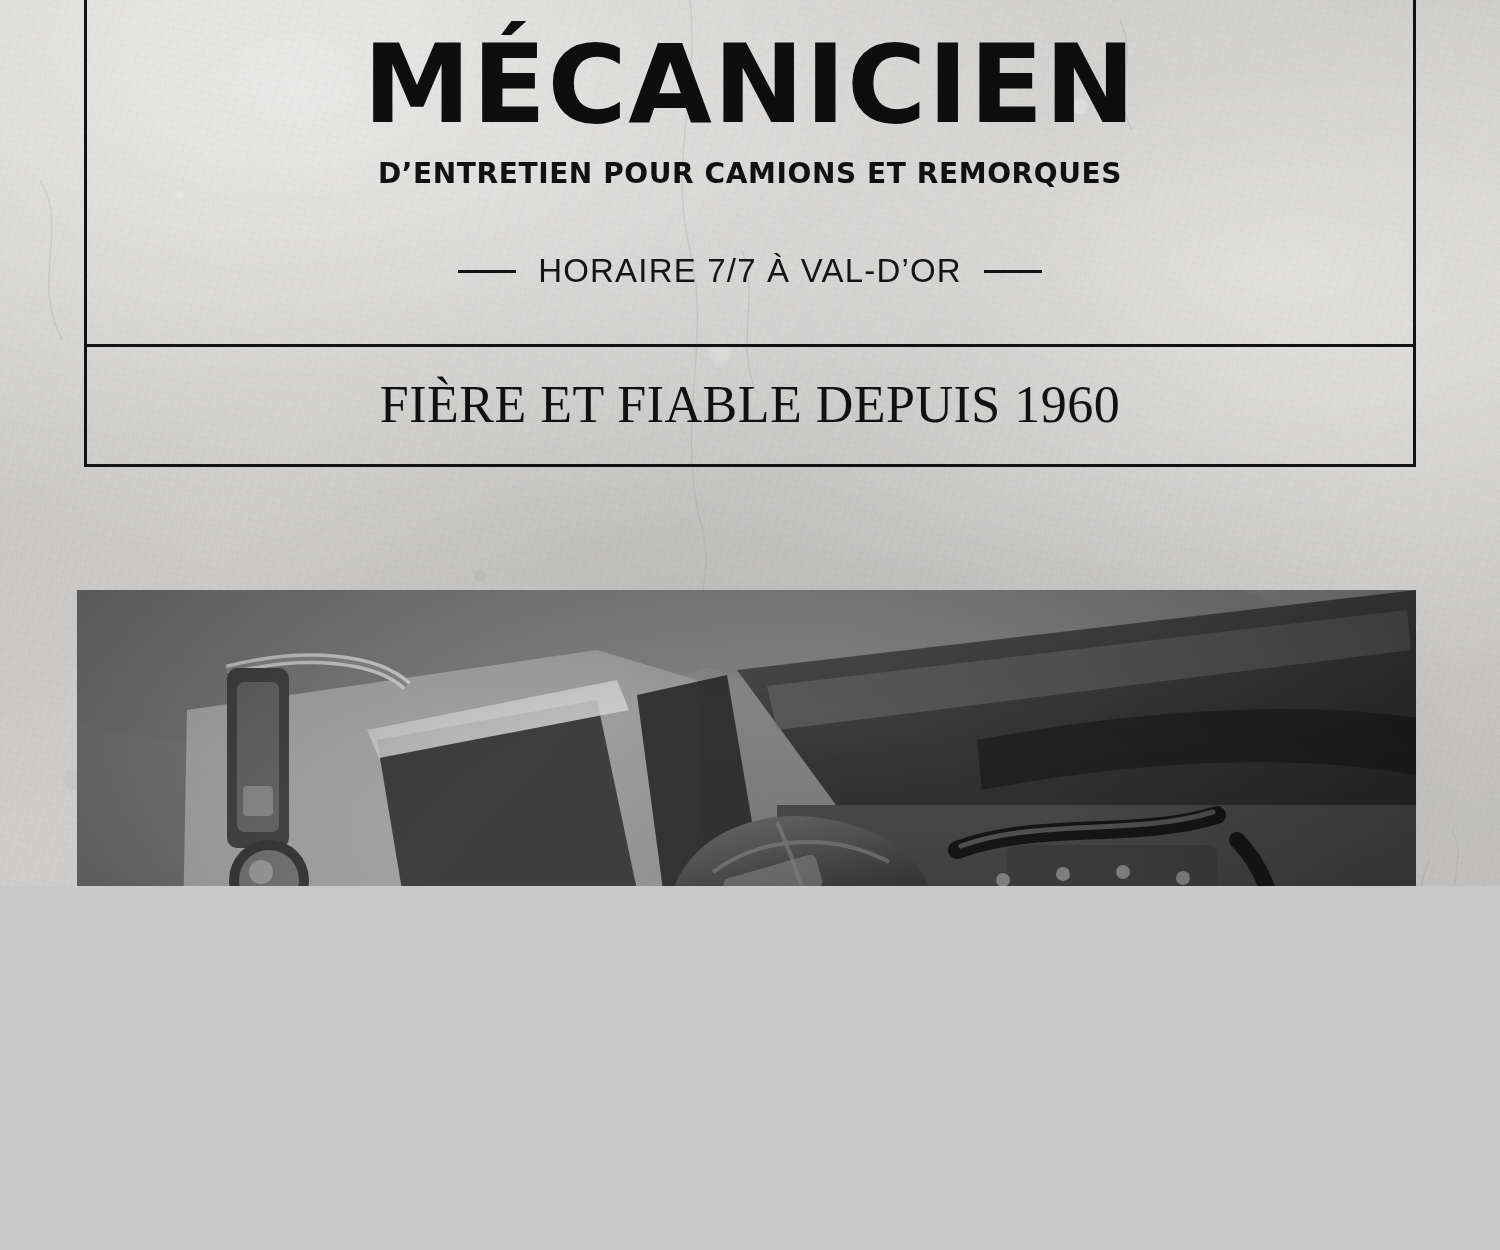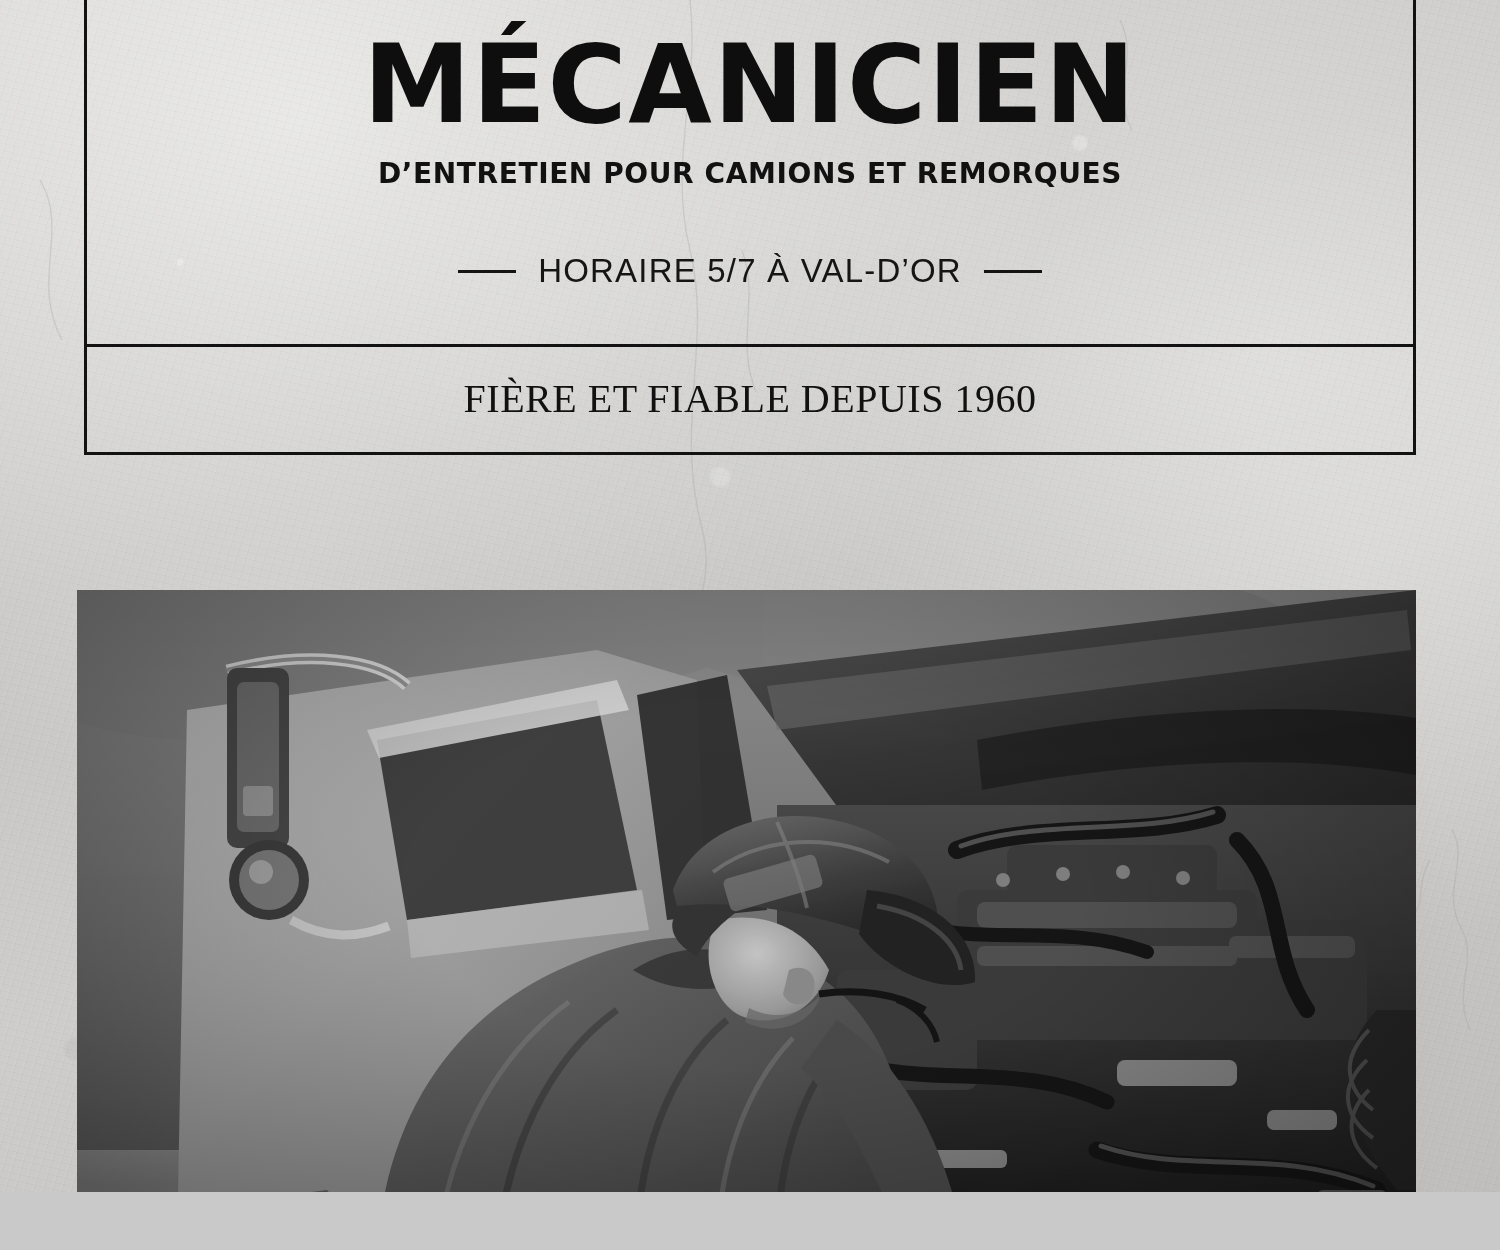--- a/index.html
+++ b/index.html
@@ -12,21 +12,21 @@
     height: 1250px;
     overflow: hidden;
     font-family: "Liberation Sans", sans-serif;
     background: #c9c9c9;
   }
 
   
   .poster {
     position: relative;
     width: 1500px;
-    height: 1192px;
+    height: 886px;
     overflow: hidden;
     background:
       radial-gradient(ellipse at 20% 10%, rgba(255,255,255,0.55) 0%, rgba(255,255,255,0) 45%),
       radial-gradient(ellipse at 85% 30%, rgba(255,255,255,0.40) 0%, rgba(255,255,255,0) 50%),
       radial-gradient(ellipse at 55% 85%, rgba(120,120,120,0.30) 0%, rgba(120,120,120,0) 55%),
       linear-gradient(160deg, #d3d2d0 0%, #c7c6c4 35%, #cecdcb 60%, #bfbebc 100%);
   }
 
   
   .grain {
@@ -123,21 +123,21 @@
   }
 
   .header-bottom {
     padding: 28px 20px 30px;
     text-align: center;
   }
 
   .tagline {
     font-family: "Liberation Serif", serif;
     font-weight: 400;
-    font-size: 40px;
+    font-size: 52px;
     letter-spacing: 0.5px;
     color: #111111;
     white-space: nowrap;
     text-align: center;
   }
 
   
   .photo-wrap {
     position: absolute;
     left: 77px;
@@ -184,21 +184,21 @@
 
   <div class="header-frame">
 
     <div class="header-top">
       <h1 class="title">MÉCANICIEN</h1>
 
       <p class="subtitle">D’ENTRETIEN POUR CAMIONS ET REMORQUES</p>
 
       <div class="hours-row">
         <span class="rule"></span>
-        <span class="hours-text">HORAIRE  5/7 À VAL-D’OR</span>
+        <span class="hours-text">HORAIRE  7/7 À VAL-D’OR</span>
         <span class="rule"></span>
       </div>
     </div>
 
     <div class="header-bottom">
       <div class="tagline">FIÈRE ET FIABLE DEPUIS 1960</div>
     </div>
 
   </div>
 

